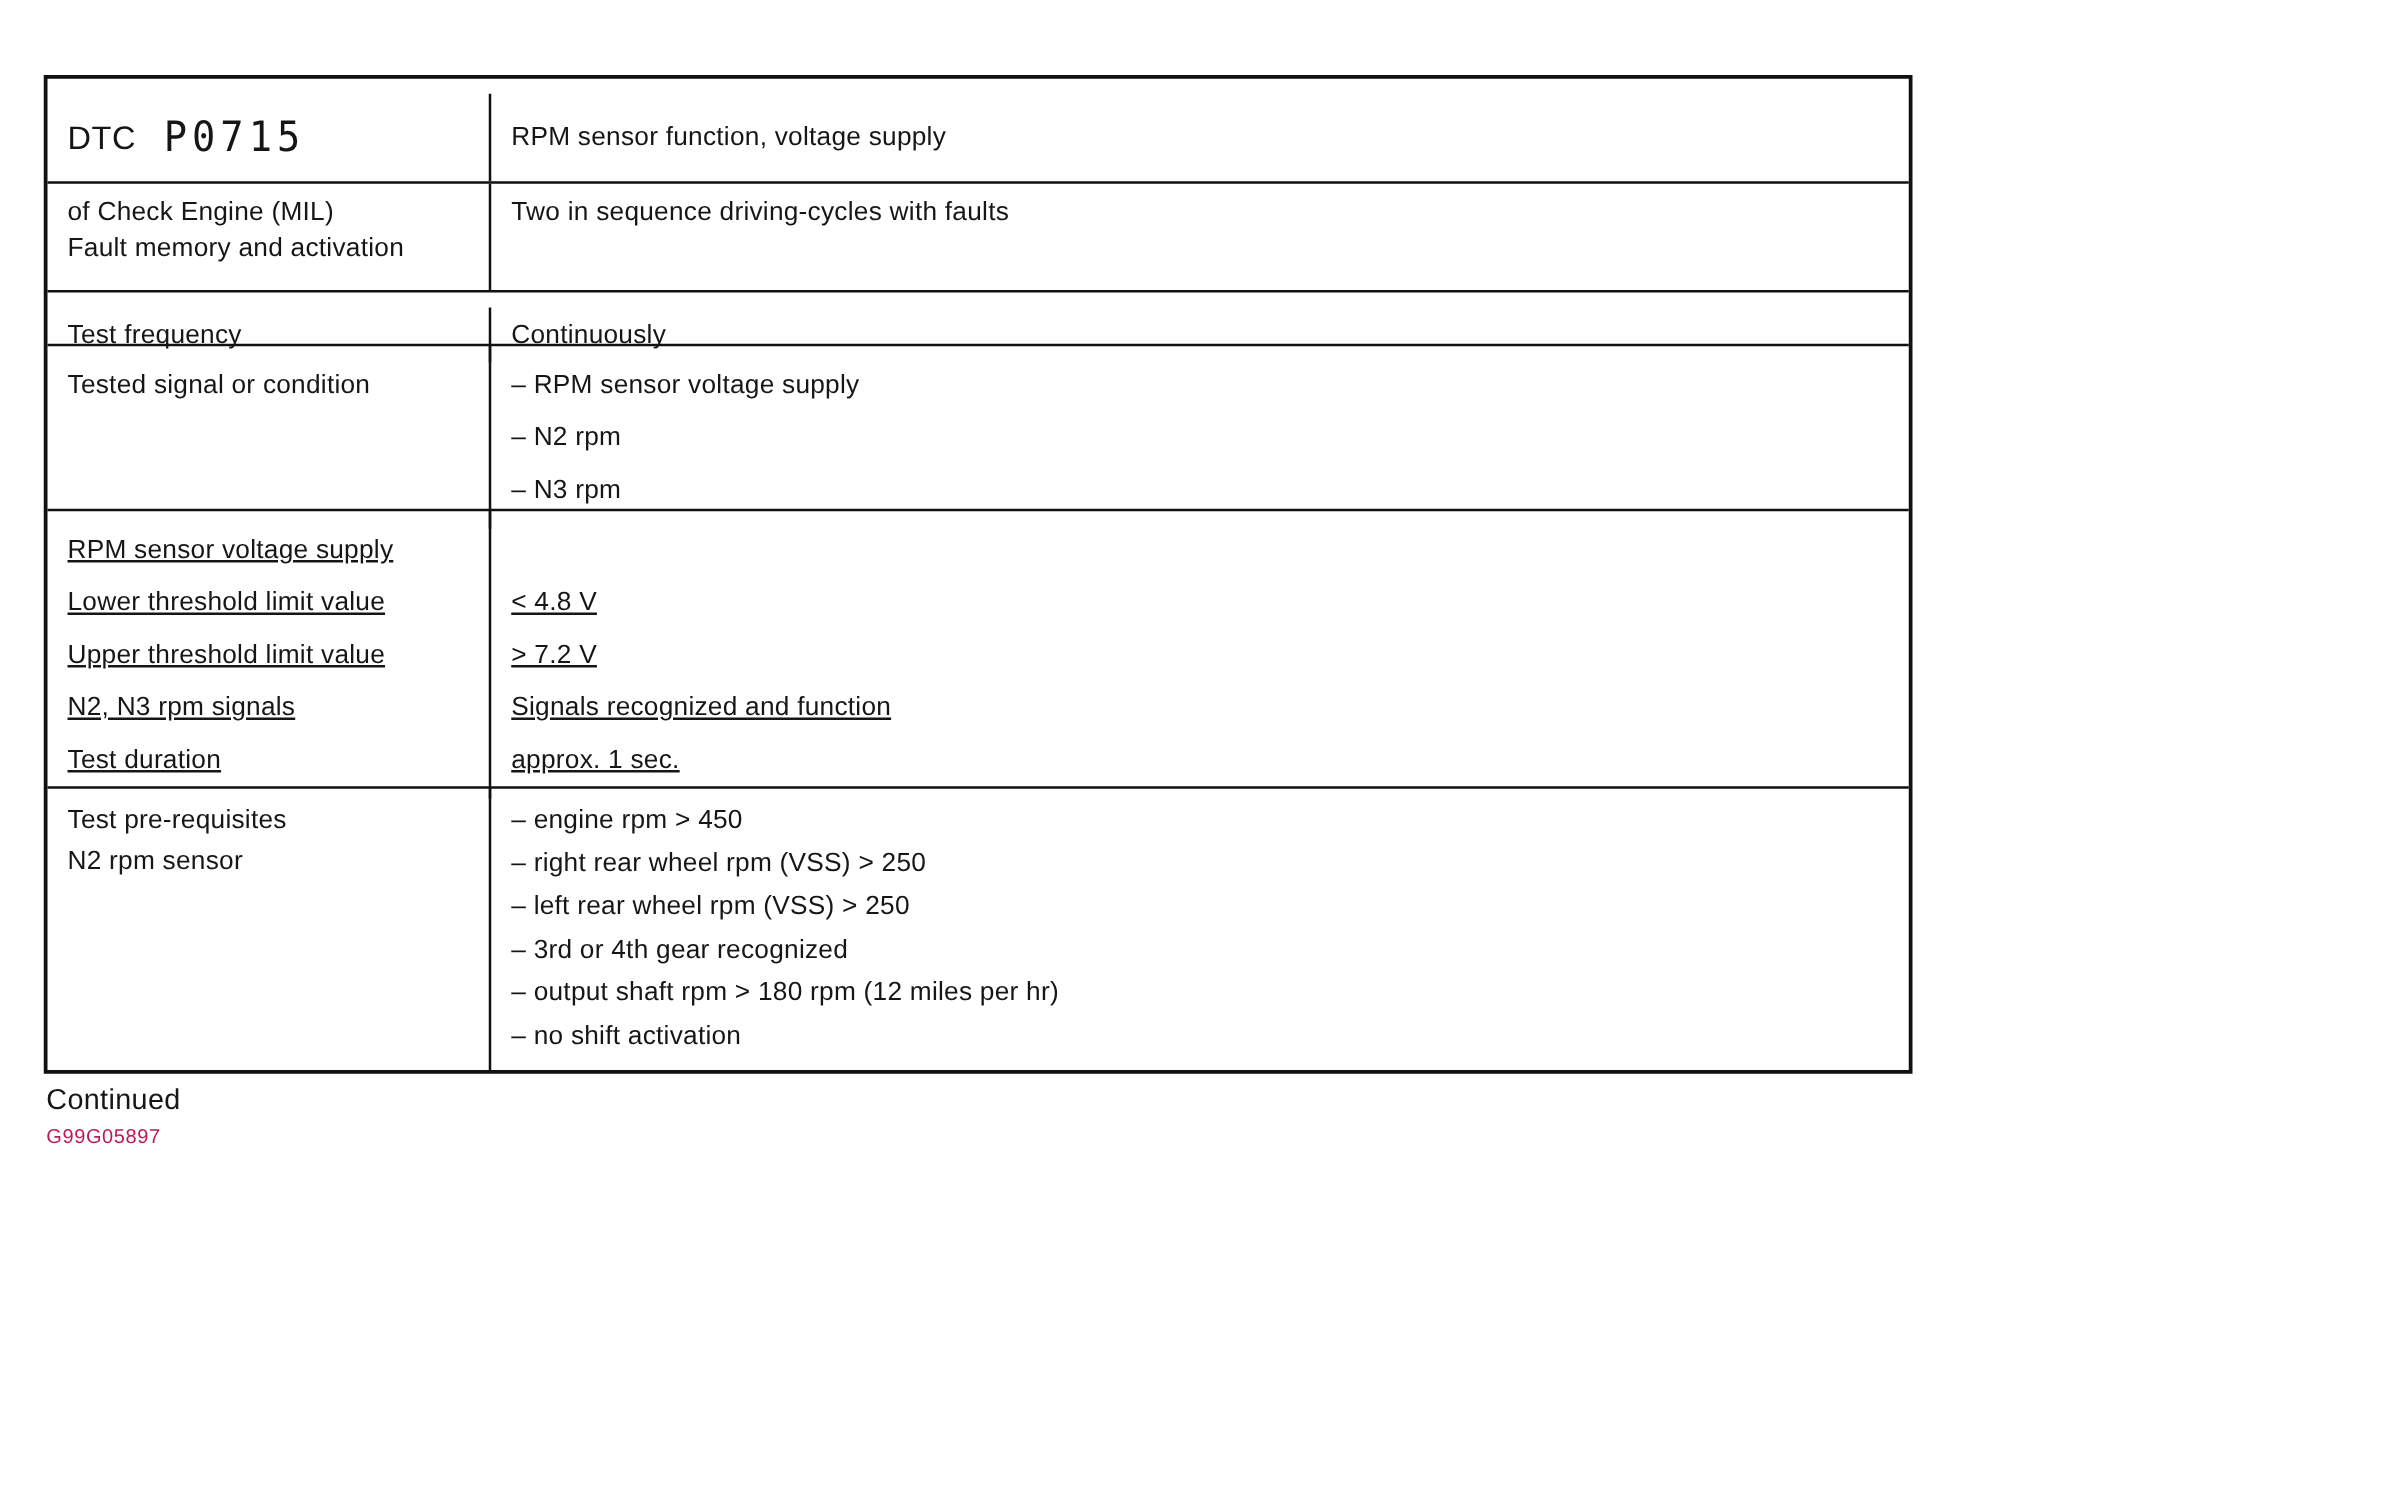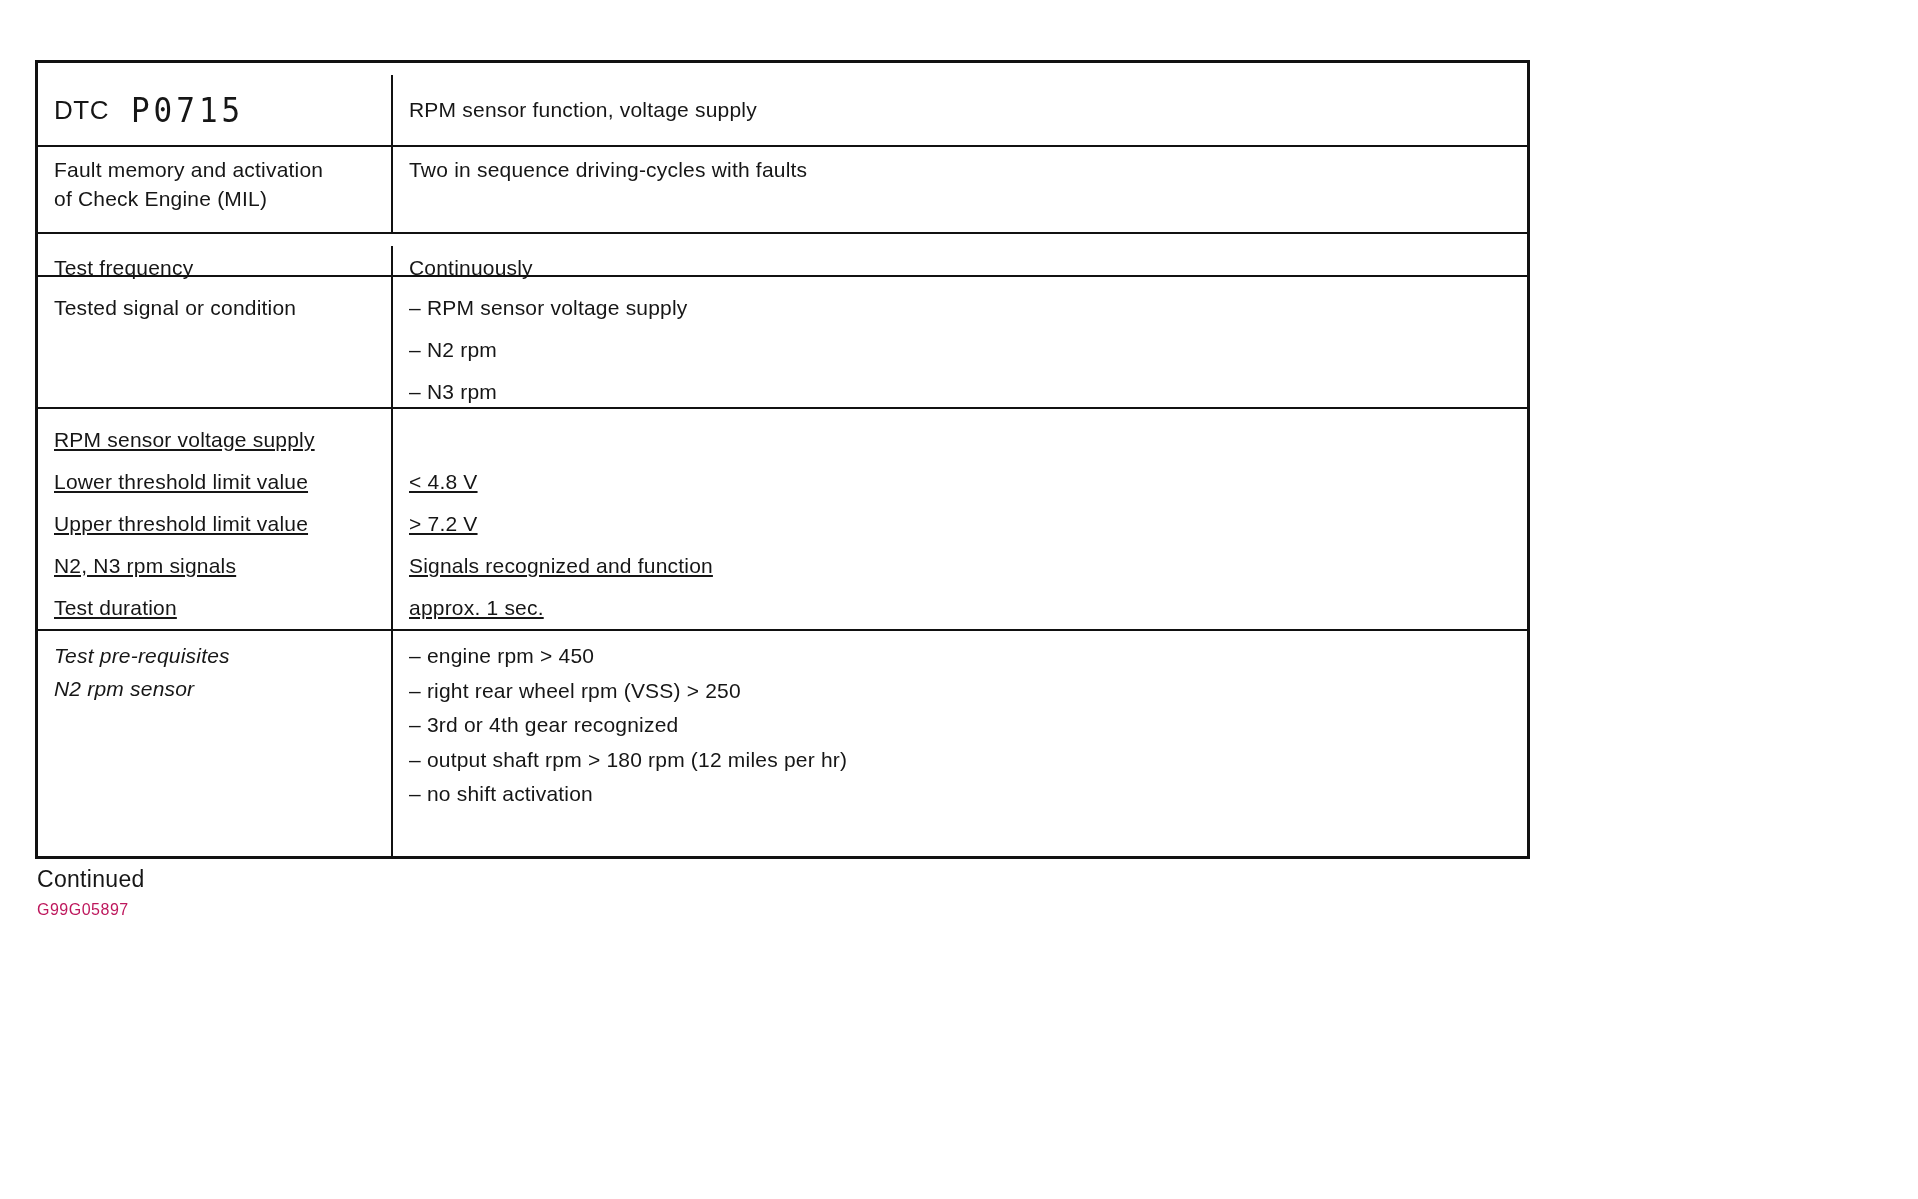--- a/index.html
+++ b/index.html
@@ -74,21 +74,20 @@
   .lines .line {
     display: block;
   }
   .lh42 .line {
     line-height: 42px;
     min-height: 42px;
   }
   .lh33 .line {
     line-height: 33px;
     min-height: 33px;
-    font-style: italic;
   }
   .lh34 .line {
     line-height: 34.5px;
     min-height: 34.5px;
   }
   .lh28 .line {
     line-height: 29px;
     min-height: 29px;
   }
   .pt-sm { padding-top: 8px; }
@@ -121,22 +120,22 @@
         <span class="dtc-label">DTC</span>
         <span class="dtc-code">P0715</span>
       </div>
       <div class="cell right flexc">
         <span>RPM sensor function, voltage supply</span>
       </div>
     </div>
 
     <div class="row row2">
       <div class="cell left lines lh28 pt-sm">
+        <div class="line">of Check Engine (MIL)</div>
         <div class="line">Fault memory and activation</div>
-        <div class="line">of Check Engine (MIL)</div>
       </div>
       <div class="cell right lines lh28 pt-sm">
         <div class="line">Two in sequence driving-cycles with faults</div>
       </div>
     </div>
 
     <div class="row row3">
       <div class="cell left flexc">
         <span>Test frequency</span>
       </div>
@@ -174,20 +173,21 @@
     </div>
 
     <div class="row row6">
       <div class="cell left lines lh33 pt-sm">
         <div class="line">Test pre-requisites</div>
         <div class="line">N2 rpm sensor</div>
       </div>
       <div class="cell right lines lh34 pt-sm">
         <div class="line">– engine rpm &gt; 450</div>
         <div class="line">– right rear wheel rpm (VSS) &gt; 250</div>
+        <div class="line">– left rear wheel rpm (VSS) &gt; 250</div>
         <div class="line">– 3rd or 4th gear recognized</div>
         <div class="line">– output shaft rpm &gt; 180 rpm (12 miles per hr)</div>
         <div class="line">– no shift activation</div>
       </div>
     </div>
 
   </div>
 
   <div class="continued">Continued</div>
   <div class="figure-id">G99G05897</div>

